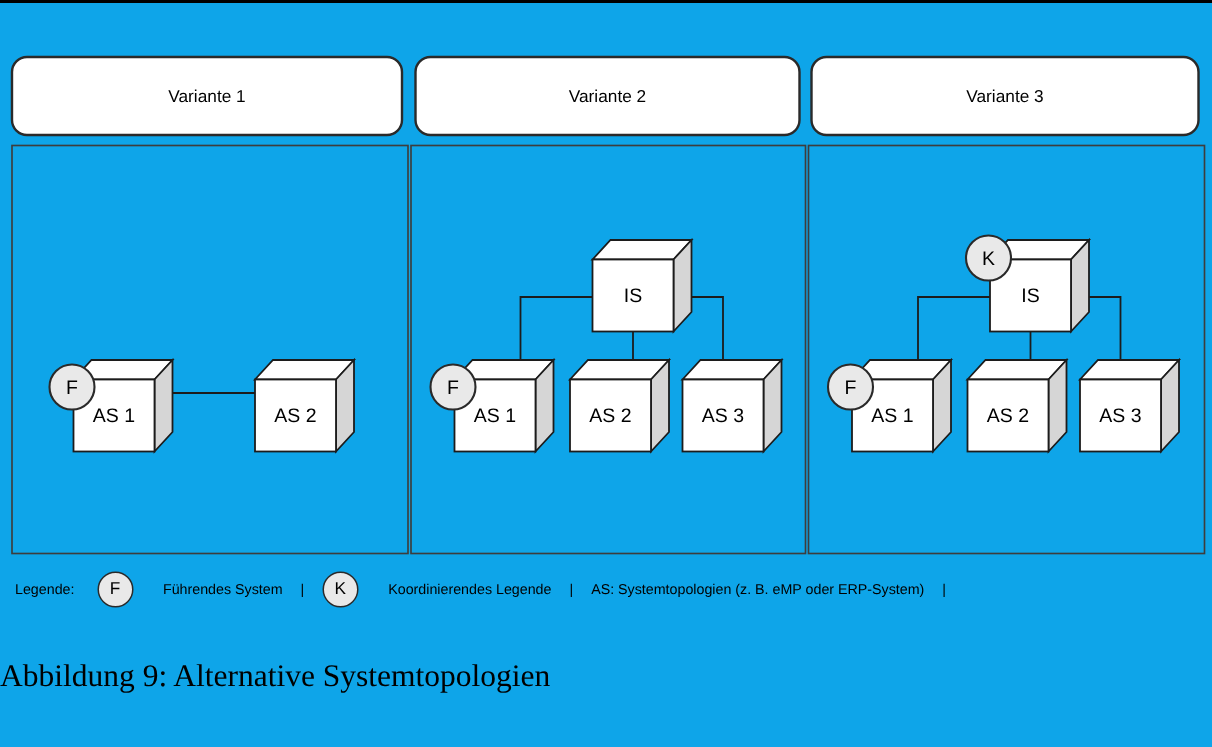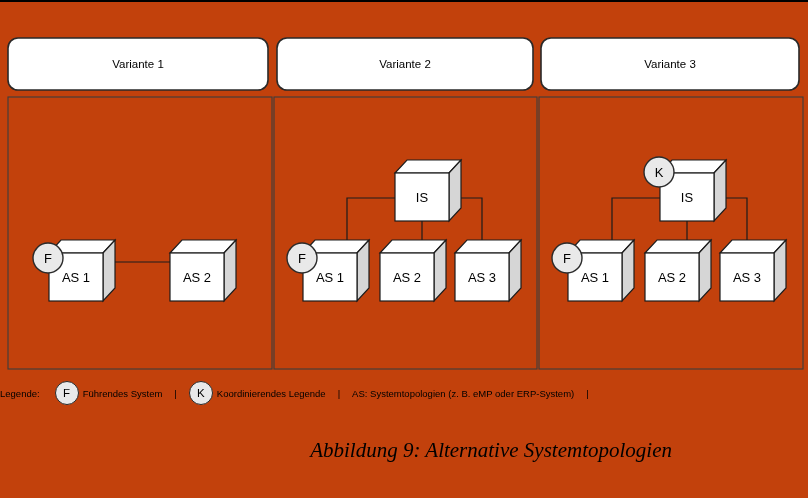--- a/index.html
+++ b/index.html
@@ -1,51 +1,51 @@
 <!DOCTYPE html>
 <html><head>
 <meta charset="utf-8">
 <style>
   html,body { margin:0; padding:0; background:#ffffff; }
   .page {
-    position:relative; width:808px; height:498px; background:#c2410c;
+    position:relative; width:808px; height:498px; background:#0ea5e9;
     font-family:"Liberation Sans", sans-serif; overflow:hidden; color:#000;
   }
   .top-rule { position:absolute; left:0; top:0; width:808px; height:2px; background:#000; }
   svg.diagram { position:absolute; left:0; top:0; }
 
   
   .hdr   { fill:#ffffff; stroke:#2a2a2a; stroke-width:1.6; }
   .body-box { fill:none; stroke:#3d3d3d; stroke-width:1.1; }
   .face  { stroke:#1c1c1c; stroke-width:1.2; }
   .face-front, .face-top { fill:#ffffff; }
   .link  { fill:none; stroke:#1c1c1c; stroke-width:1.2; }
   .badge-c { stroke:#2a2a2a; stroke-width:1.4; }
   .hdr-t  { font-size:11.5px; text-anchor:middle; fill:#000; }
   .node-t { font-size:13px; text-anchor:middle; fill:#000; }
   .badge-t{ font-size:13px; text-anchor:middle; fill:#000; }
 
   
   .legend {
     position:absolute; left:0; top:379px; width:664px; height:28px;
-    display:flex; align-items:center; font-size:9.5px; 
+    display:flex; align-items:center; font-size:9.5px; padding-left:10px;
     box-sizing:border-box; white-space:nowrap;
   }
   .legend .lg-label { margin-right:15px; }
   .legend .badge {
     box-sizing:border-box; width:24px; height:24px; border:1.4px solid #2a2a2a;
     border-radius:50%; background:#e9e9e9; display:flex; align-items:center;
     justify-content:center; font-size:11.5px; flex:0 0 auto;
   }
-  .legend .badge + .lg-text { margin-left:4px; }
+  .legend .badge + .lg-text { margin-left:20px; }
   .legend .sep { margin:0 12px; }
 
   .caption {
-    position:absolute; left:0; top:438px; width:672px; text-align:right;
-    font-family:"Liberation Serif", serif; font-style:italic; font-size:21px;
+    position:absolute; left:0; top:438px; width:672px; text-align:left;
+    font-family:"Liberation Serif", serif; font-size:21px;
   }
 </style>
 </head>
 <body>
 
 <div class="page">
   <div class="top-rule"></div>
 
   <svg class="diagram" width="808" height="420" viewBox="0 0 808 420">
 

